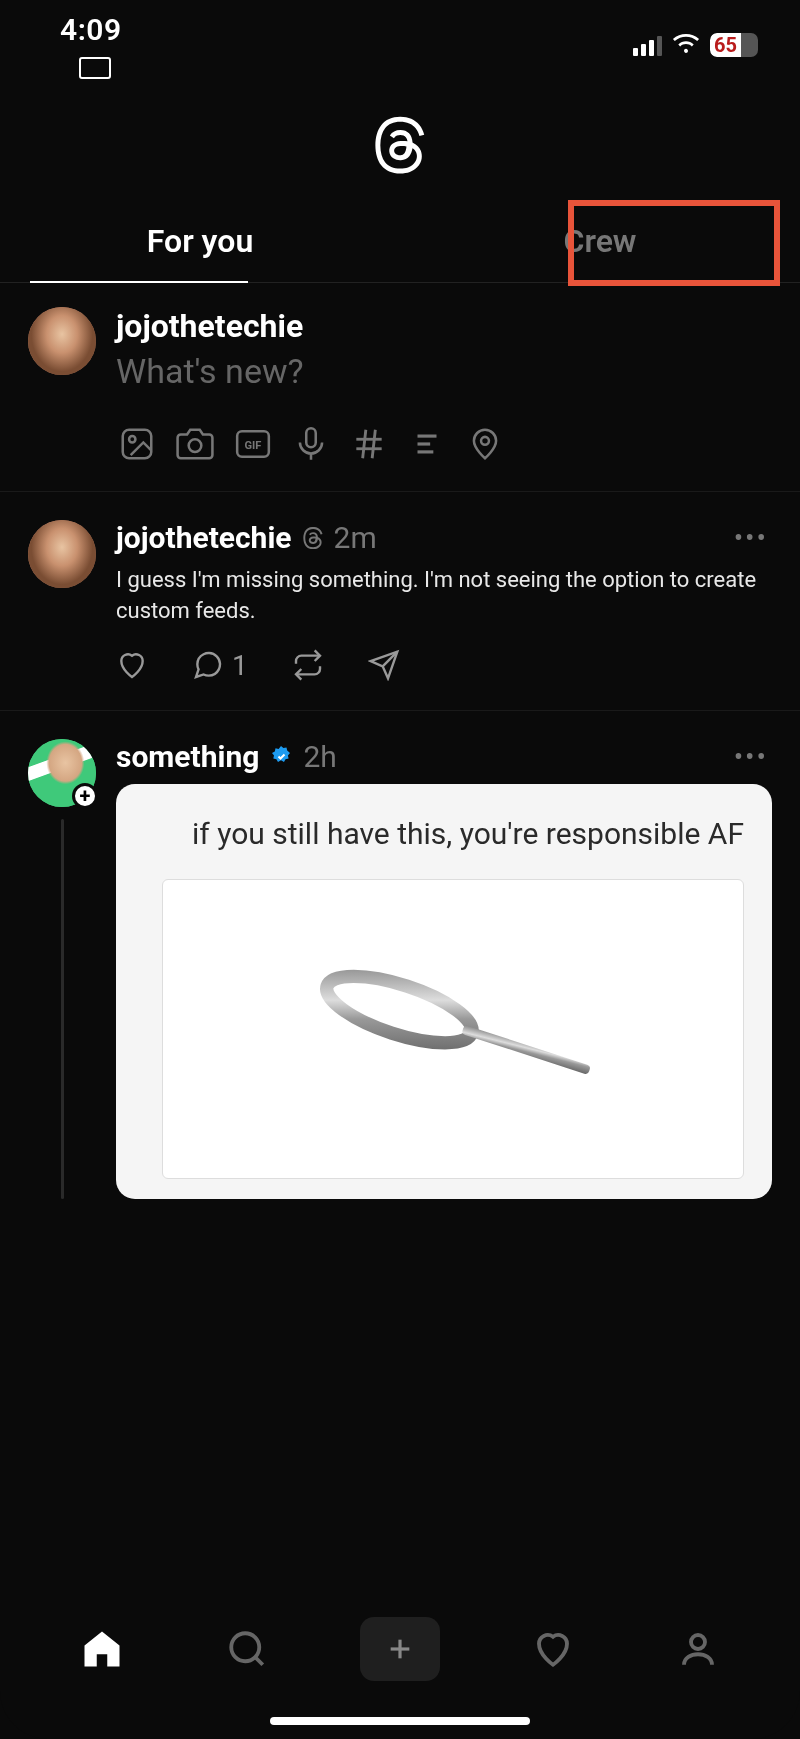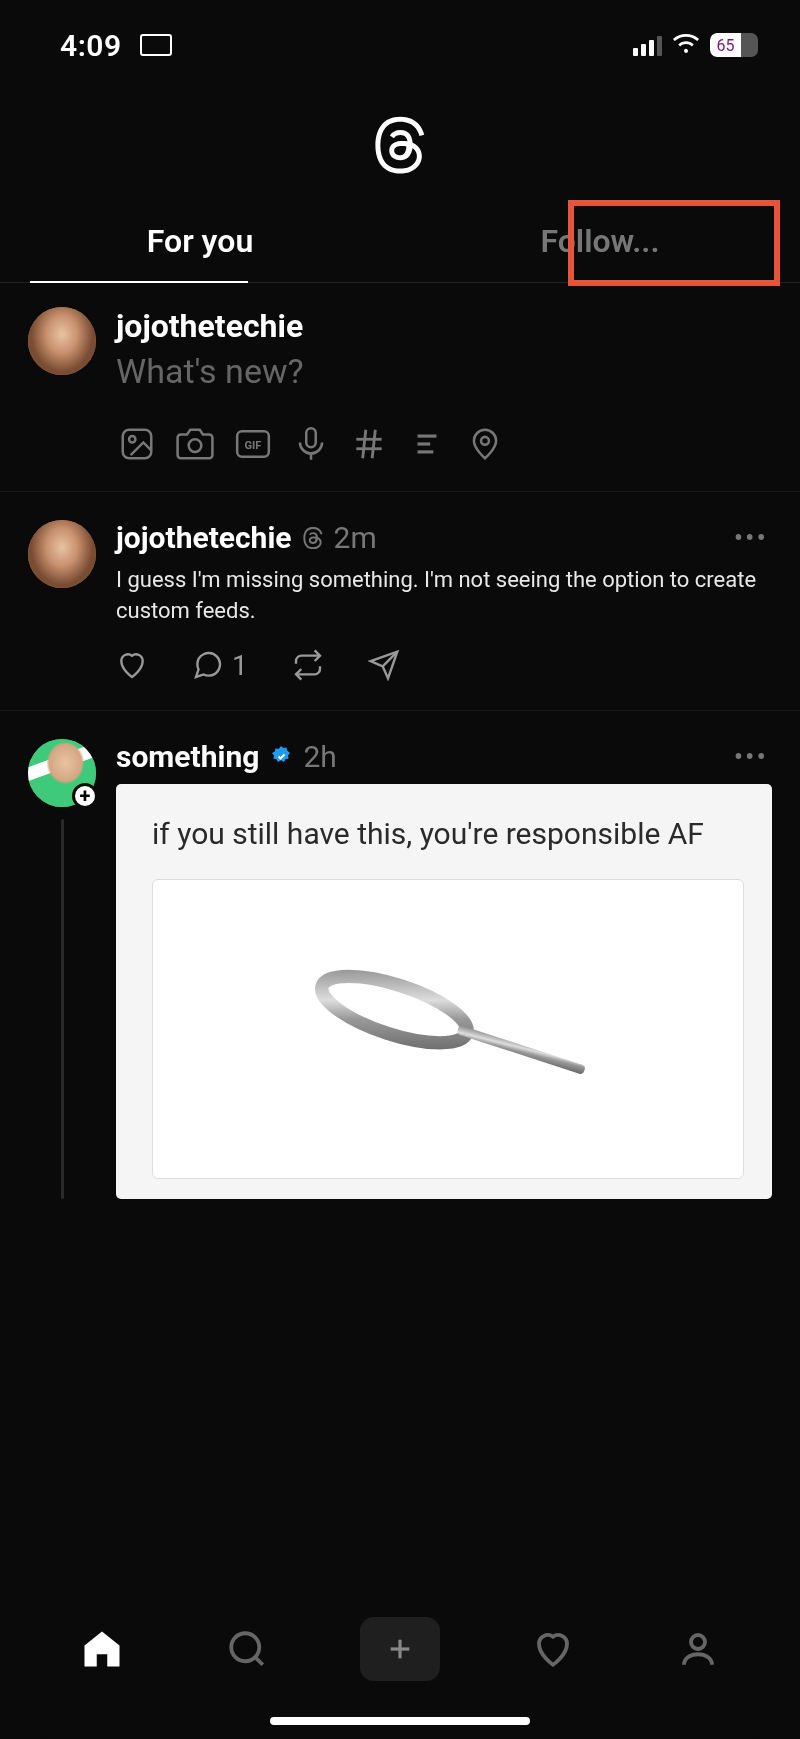--- a/index.html
+++ b/index.html
@@ -15,32 +15,32 @@
     }
 
     
     .status-bar {
       display: flex;
       justify-content: space-between;
       align-items: center;
       padding: 22px 42px 10px 60px;
       height: 78px;
     }
-    .status-left { display: flex; align-items: center; gap: 10px; }
+    .status-left { display: flex; align-items: center; gap: 10px; flex-direction: column; }
     .status-time { font-size: 30px; font-weight: 600; letter-spacing: 0.5px; }
     .mirror-icon { width: 32px; height: 22px; border: 2.5px solid #fff; border-radius: 3px; position: relative; margin-left: 8px; }
     .status-right { display: flex; align-items: center; gap: 10px; }
     .signal-bars { display: flex; align-items: flex-end; gap: 3px; height: 22px; }
     .signal-bars span { width: 5px; background: #fff; border-radius: 1px; }
     .signal-bars span:nth-child(1){height:8px;} .signal-bars span:nth-child(2){height:12px;} .signal-bars span:nth-child(3){height:16px;} .signal-bars span:nth-child(4){height:20px; background:#555;}
     .wifi-icon svg { width: 28px; height: 22px; }
     .battery { display:flex; align-items:center; }
     .battery-body { width: 48px; height: 24px; border-radius: 7px; background: #555; position: relative; overflow:hidden; }
     .battery-fill { position:absolute; left:0; top:0; bottom:0; width:65%; background:#fff; border-radius:7px 0 0 7px; display:flex; align-items:center; justify-content:center; }
-    .battery-text { font-size:16px; font-weight:400; color:#701a75; }
+    .battery-text { font-size:20px; font-weight:700; color:#b91c1c; }
 
     
     .logo-section { display:flex; justify-content:center; padding: 35px 0 25px 0; }
     .logo-section svg { width: 56px; height: 64px; }
 
     
     .tabs { display:flex; border-bottom: 1px solid #222; position:relative; }
     .tab { flex:1; text-align:center; padding: 16px 0 22px 0; font-size: 32px; font-weight: 600; color: #777; cursor:pointer; }
     .tab.active { color: #fff; text-align: center; }
     .tab-underline { position:absolute; bottom:-1px; left:30px; width:218px; height:2px; background:#fff; }
@@ -72,21 +72,21 @@
     .verified-badge { width:24px; height:24px; }
     .post-time { font-size: 30px; color: #777; }
     .post-menu { margin-left:auto; color:#777; font-size: 28px; letter-spacing: 2px; padding-right:4px; cursor:pointer; }
     .post-text { font-size: 22px; line-height: 1.4; margin-bottom: 22px; color: #e8e8e8; }
     .post-actions { display:flex; gap: 44px; align-items:center; }
     .action { display:flex; align-items:center; gap:8px; color:#999; cursor:pointer; }
     .action svg { width:32px; height:32px; }
     .action .count { font-size: 28px; }
 
     
-    .image-card { background: #f5f5f5; border-radius: 5px; padding: 28px 28px 20px 36px; margin-top: 10px; }
+    .image-card { background: #f5f5f5; border-radius: 19px; padding: 28px 28px 20px 46px; margin-top: 10px; text-align: right; }
     .image-card-text { color: #2a2a2a; font-size: 30px; line-height:1.45; margin-bottom: 24px; }
     .image-card-pic { background:#fff; border:1px solid #ddd; border-radius:6px; height: 300px; display:flex; align-items:center; justify-content:center; overflow:hidden; }
 
     
     .bottom-nav { position:absolute; bottom:0; left:0; right:0; height:140px; display:flex; align-items:center; justify-content:space-around; padding: 0 30px 40px 30px; background:#0a0a0a; }
     .nav-item { width:64px; height:64px; display:flex; align-items:center; justify-content:center; color:#666; cursor:pointer; }
     .nav-item.active { color:#fff; }
     .nav-item svg { width: 42px; height: 42px; }
     .nav-compose { width:80px; height:64px; background:#1f1f1f; border-radius:14px; display:flex; align-items:center; justify-content:center; color:#888; cursor:pointer; }
     .home-indicator { position:absolute; bottom:14px; left:50%; transform:translateX(-50%); width:260px; height:8px; background:#fff; border-radius:10px; }
@@ -129,21 +129,21 @@
   <div class="logo-section">
     <span>
       <svg viewBox="0 0 192 192" fill="#fff">
           <path d="M141.537 88.9883C140.71 88.5919 139.87 88.2104 139.019 87.8451C137.537 60.5382 122.616 44.905 97.1648 44.7427C97.0482 44.742 96.9316 44.742 96.815 44.742C81.5973 44.742 68.9418 51.2395 61.1575 63.0654L75.1357 72.6529C80.9524 63.8168 90.0788 61.9277 96.8218 61.9277C96.8997 61.9277 96.9776 61.9277 97.0548 61.9284C105.455 61.9817 111.794 64.4243 115.896 69.1875C118.882 72.6529 120.879 77.4424 121.868 83.4737C114.439 82.2117 106.407 81.8237 97.8297 82.3183C73.6725 83.7103 58.1435 97.8 59.1861 117.37C59.7151 127.3 64.6628 135.843 73.1195 141.424C80.2708 146.143 89.4792 148.451 99.0513 147.927C111.694 147.235 121.613 142.411 128.534 133.589C133.79 126.89 137.114 118.207 138.579 107.238C144.596 110.869 149.056 115.647 151.519 121.391C155.706 131.152 155.95 147.19 142.863 160.266C131.397 171.721 117.616 176.677 96.7889 176.83C73.6878 176.659 56.2203 169.25 44.8662 154.81C34.2324 141.287 28.7369 121.752 28.5315 96.7446C28.7369 71.7367 34.2324 52.2019 44.8662 38.6792C56.2203 24.2388 73.6878 16.83 96.7889 16.6589C120.048 16.8316 137.823 24.2753 149.623 38.7868C155.41 45.9036 159.774 54.8508 162.645 65.2797L179.031 60.9097C175.553 48.0701 170.067 37.0104 162.621 27.8529C147.489 9.24785 125.355 -0.288206 96.8366 -0.489258H96.7412C68.2798 -0.290994 46.3791 9.28521 31.6581 27.9602C18.5608 44.5787 11.8033 67.6969 11.5713 96.6765L11.5706 96.7446L11.5713 96.8128C11.8033 125.792 18.5608 148.911 31.6581 165.529C46.3791 184.204 68.2798 193.78 96.7412 193.979H96.8366C122.126 193.803 139.954 187.181 154.641 172.511C173.86 153.31 173.282 129.239 166.947 114.466C162.404 103.873 153.742 95.27 141.537 88.9883ZM98.1429 130.752C87.5493 131.349 76.5432 126.595 76.0006 116.411C75.5983 108.859 81.3758 100.432 97.0081 99.5313C98.7987 99.4281 100.556 99.3776 102.283 99.3776C107.963 99.3776 113.279 99.9296 118.113 100.986C116.31 123.511 108.513 130.185 98.1429 130.752Z"></path>
         </svg>
     </span>
   </div>
 
   <div class="tabs">
     <div class="tab active">For you</div>
-    <div class="tab">Follow...</div>
+    <div class="tab">Crew</div>
     <div class="tab-underline"></div>
   </div>
   <div class="highlight-box"></div>
 
   <div class="composer">
     <div class="composer-row">
       <div class="avatar av1"></div>
       <div class="composer-main">
         <div class="composer-username">jojothetechie</div>
         <div class="composer-placeholder">What's new?</div>

